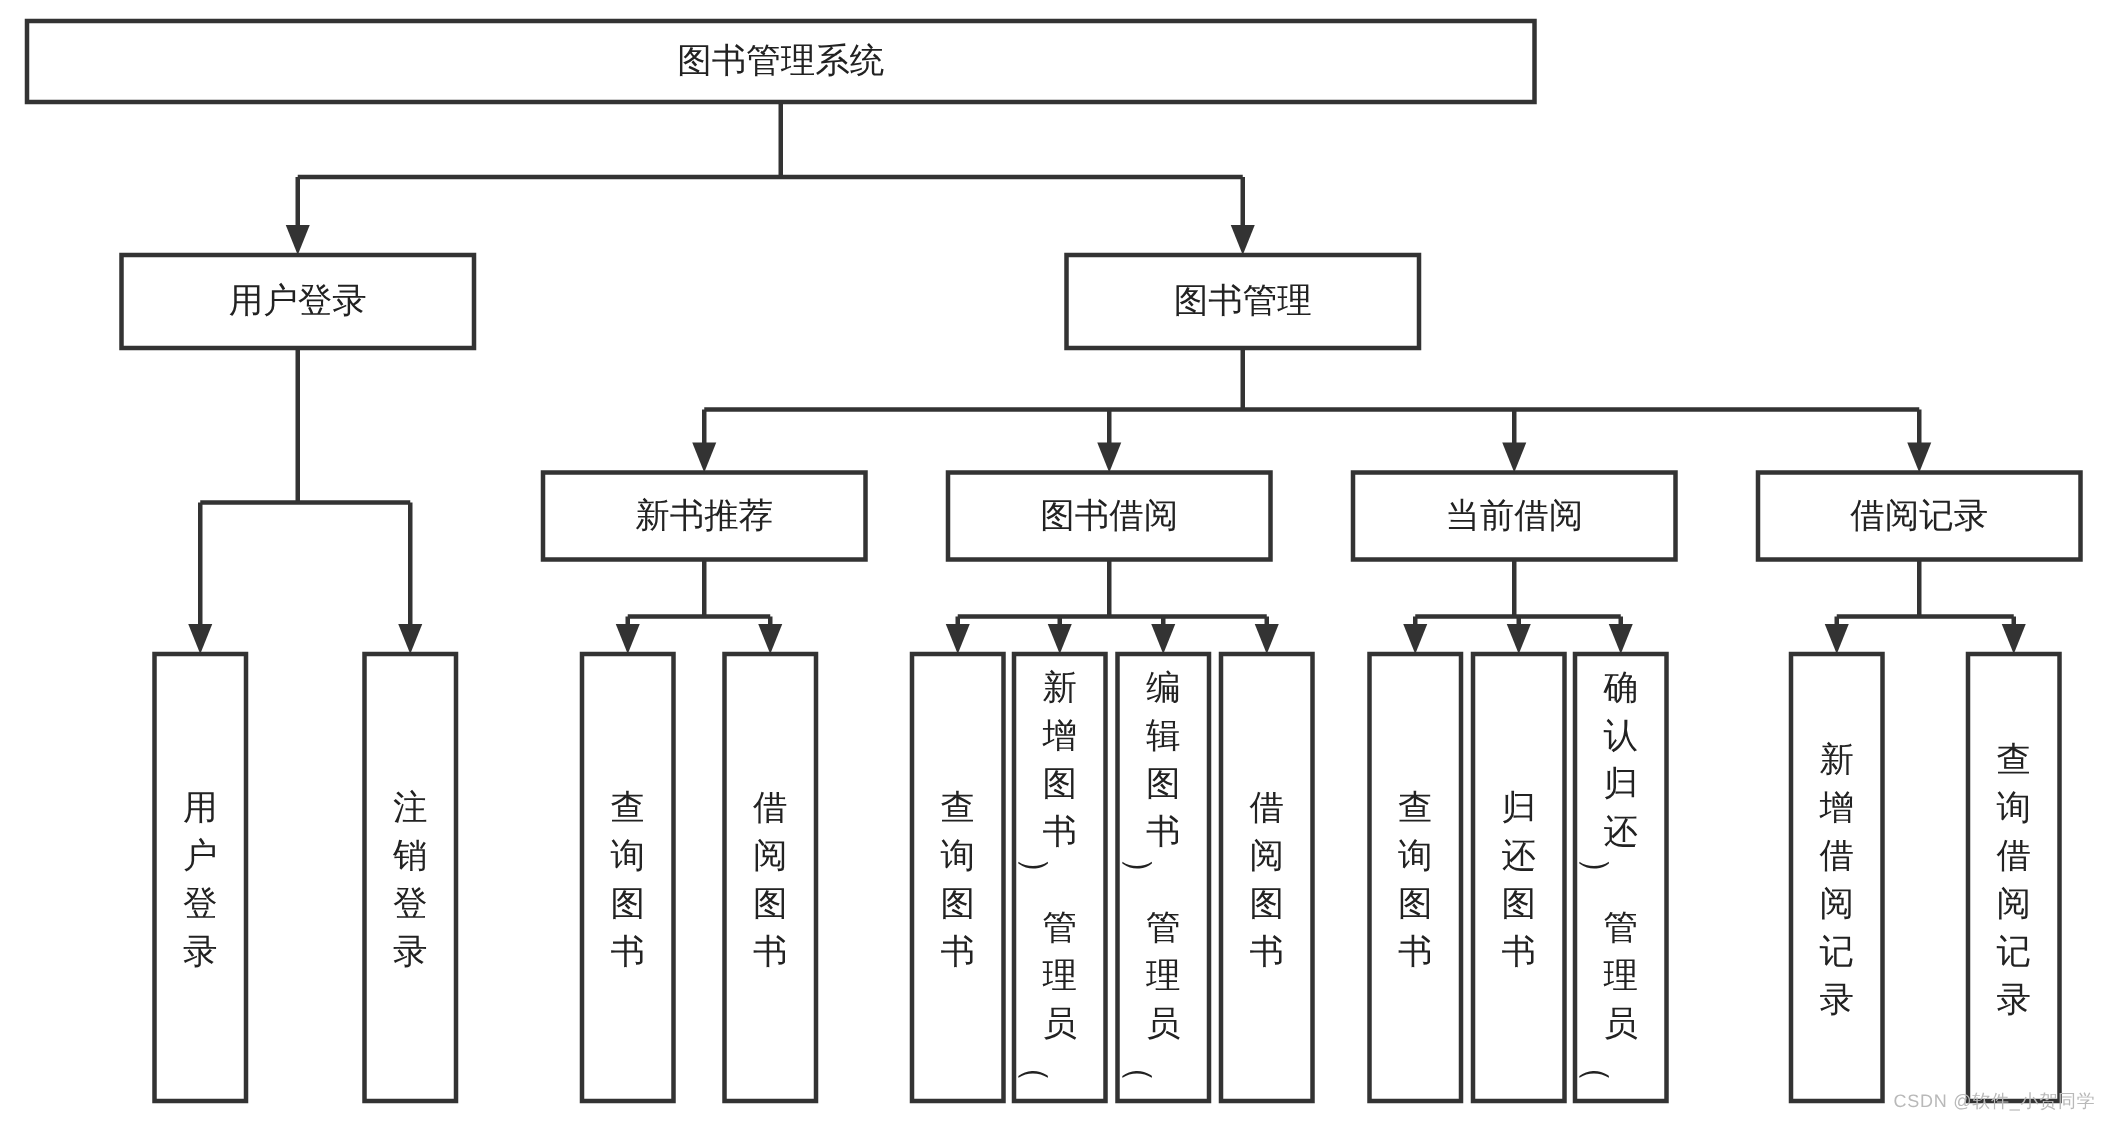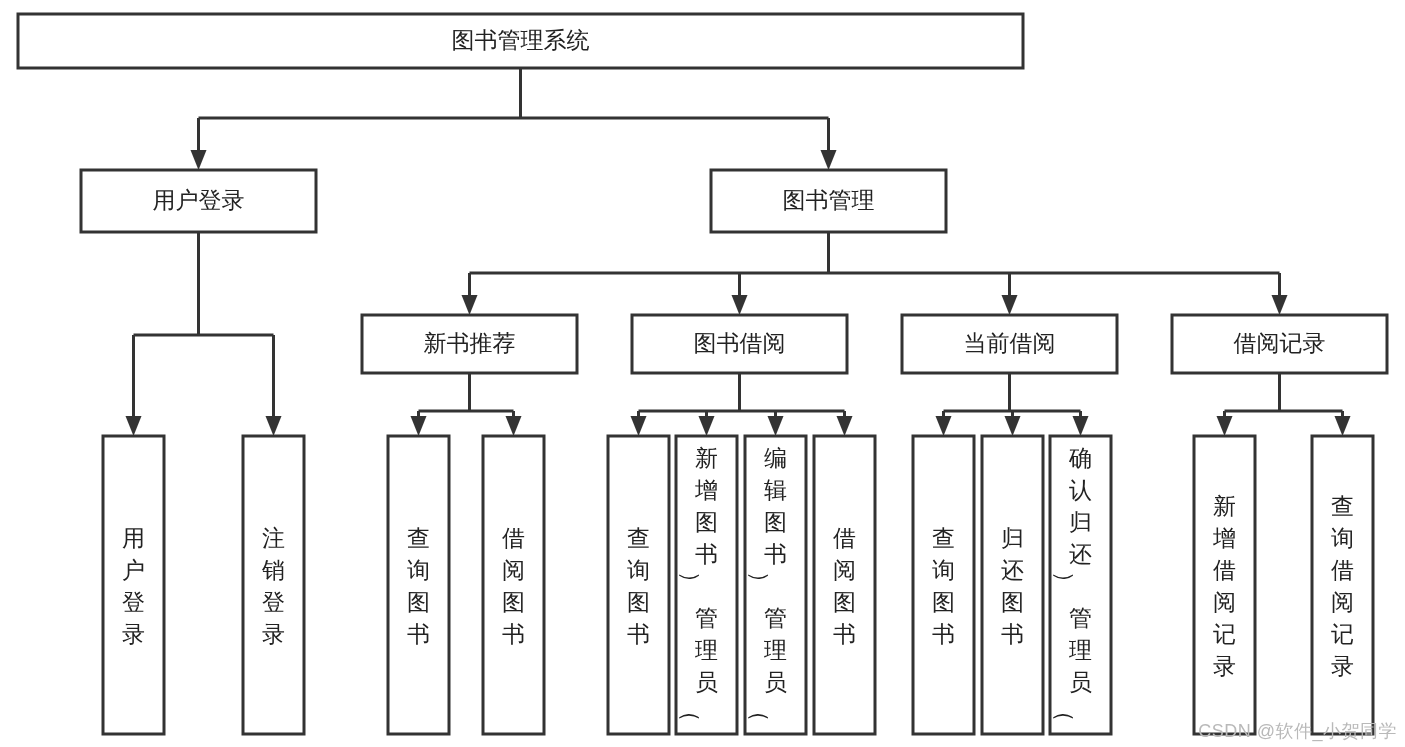--- a/index.html
+++ b/index.html
@@ -44,21 +44,21 @@
   }
   .arrow-head {
     fill: #333333;
     stroke: none;
   }
   .watermark {
     position: absolute;
     right: 8px;
     bottom: 4px;
     font-family: "Liberation Sans", "DejaVu Sans", sans-serif;
-    font-size: 18px;
+    font-size: 12px;
     color: #b9b9b9;
     letter-spacing: 0.5px;
     white-space: nowrap;
     pointer-events: none;
   }
 </style>
 </head>
 <body>
 
 <svg id="diagram" viewBox="0 0 1405 747">

